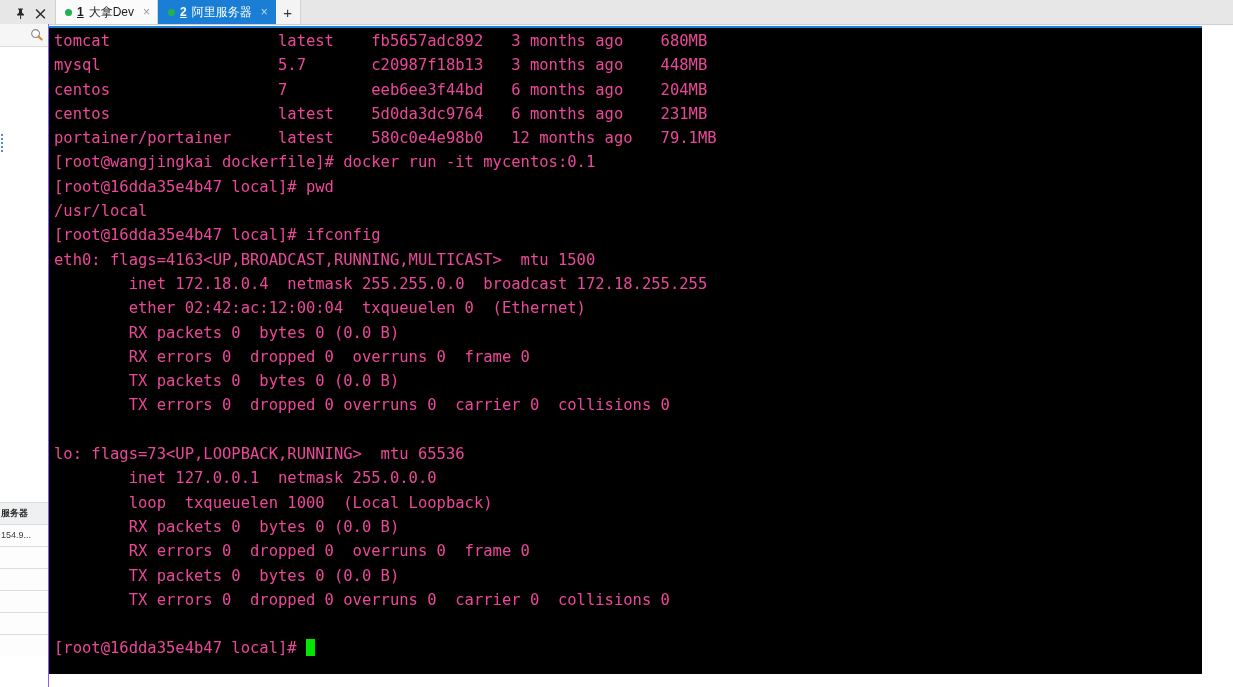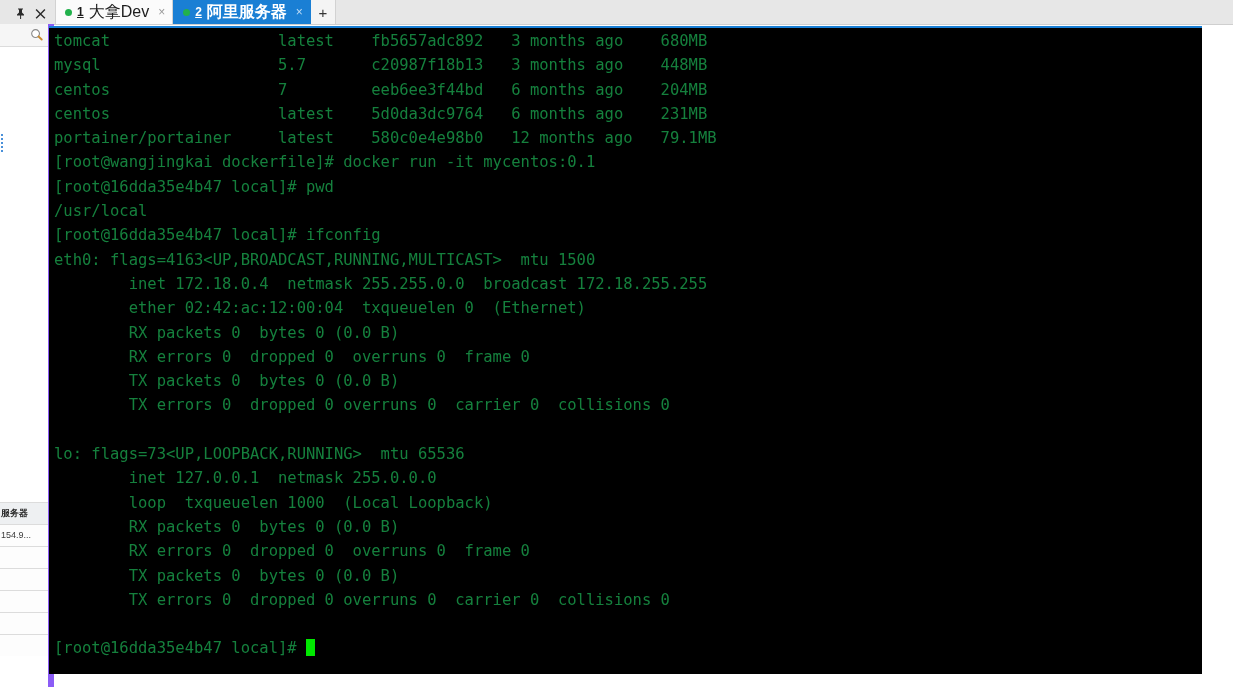--- a/index.html
+++ b/index.html
@@ -64,23 +64,23 @@
     border-radius: 50%;
     background: #22b14c;
     flex: none;
   }
   .tab .tnum {
     text-decoration: underline;
     font-weight: bold;
     font-size: 12px;
   }
   .tab .tlabel {
-    font-size: 16px;
-  }
-  .tab.active .tlabel { font-weight: bold; }
+    font-size: 12px;
+  }
+  .tab.active .tlabel { font-weight: normal; }
   .tab .tclose {
     font-size: 12px;
     color: #9a9a9a;
     margin-left: 4px;
     line-height: 1;
   }
   .tab.active .tclose { color: #bfdcf6; }
   .newtab {
     display: flex;
     align-items: center;
@@ -93,21 +93,21 @@
   }
   .tabfill { flex: 1 1 auto; background: #e7e7e7; }
 
   
   #sidebar {
     position: absolute;
     left: 0; top: 24px;
     width: 48px;
     height: 663px;
     background: #ffffff;
-    border-right: 6px solid #8b5cf6;
+    border-right: 1px solid #8b5cf6;
     font-size: 9px;
     color: #3b3b3b;
     overflow: hidden;
   }
   #sb-search {
     height: 22px;
     border-bottom: 1px solid #dcdcdc;
     background: #f6f6f6;
     display: flex;
     align-items: center;
@@ -146,21 +146,21 @@
     width: 1153px;
     height: 646px;
     background: #000000;
     border-top: 2px solid #1a7fd4;
     overflow: hidden;
   }
   #term-lines {
     font-family: "DejaVu Sans Mono", "Liberation Mono", monospace;
     font-size: 15.5px;
     line-height: 24.3px;
-    color: #15803d;
+    color: #ec4899;
     white-space: pre;
     padding: 1px 0 0 5px;
     letter-spacing: 0px;
   }
   #term-lines .ln { display: block; height: 24.3px; }
   #term-lines .ln.empty { color: transparent; }
   .cursor {
     display: inline-block;
     width: 9px;
     height: 17px;

